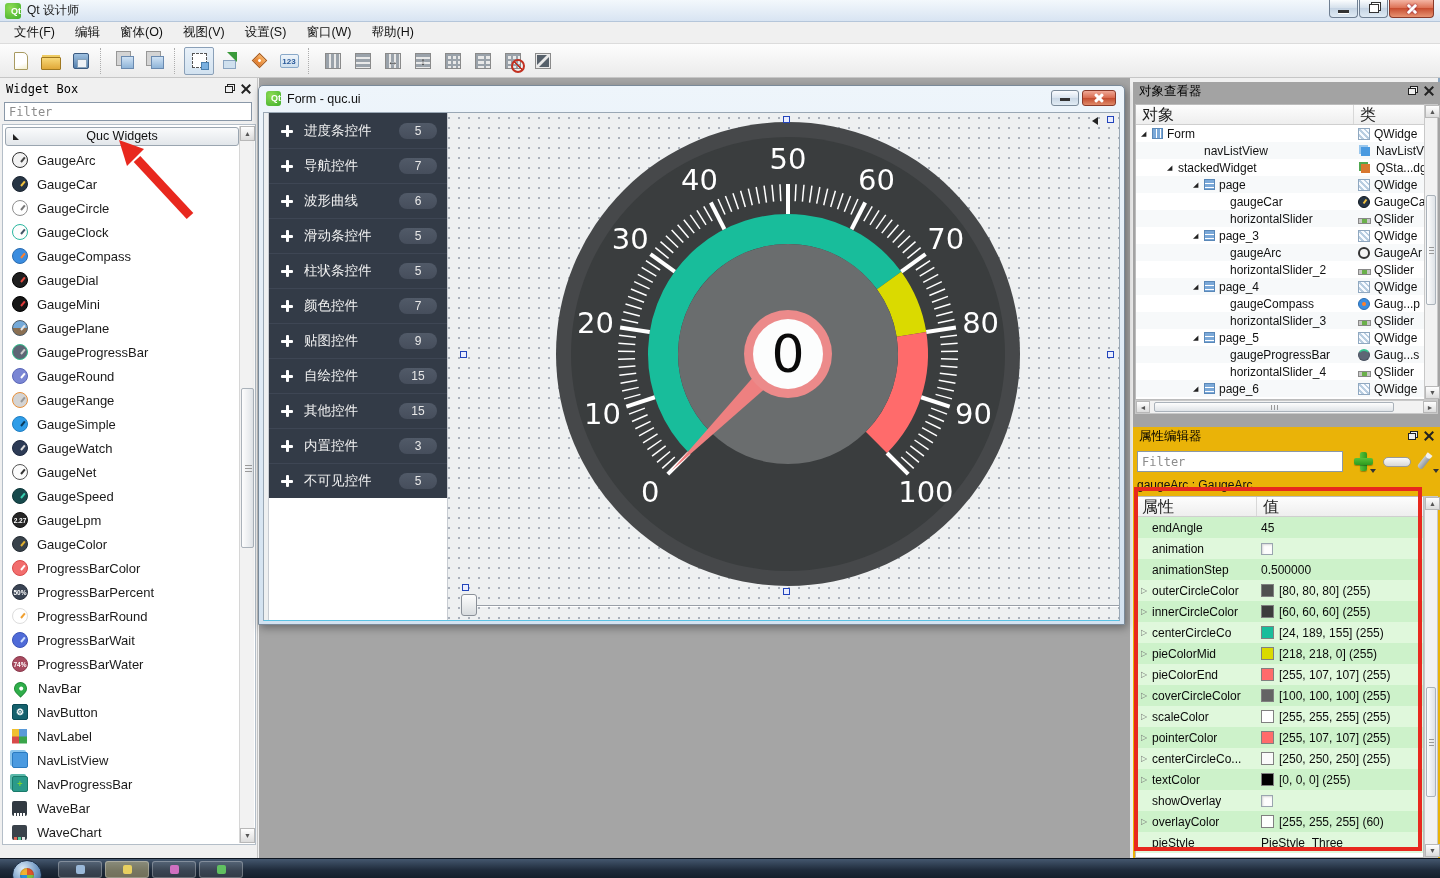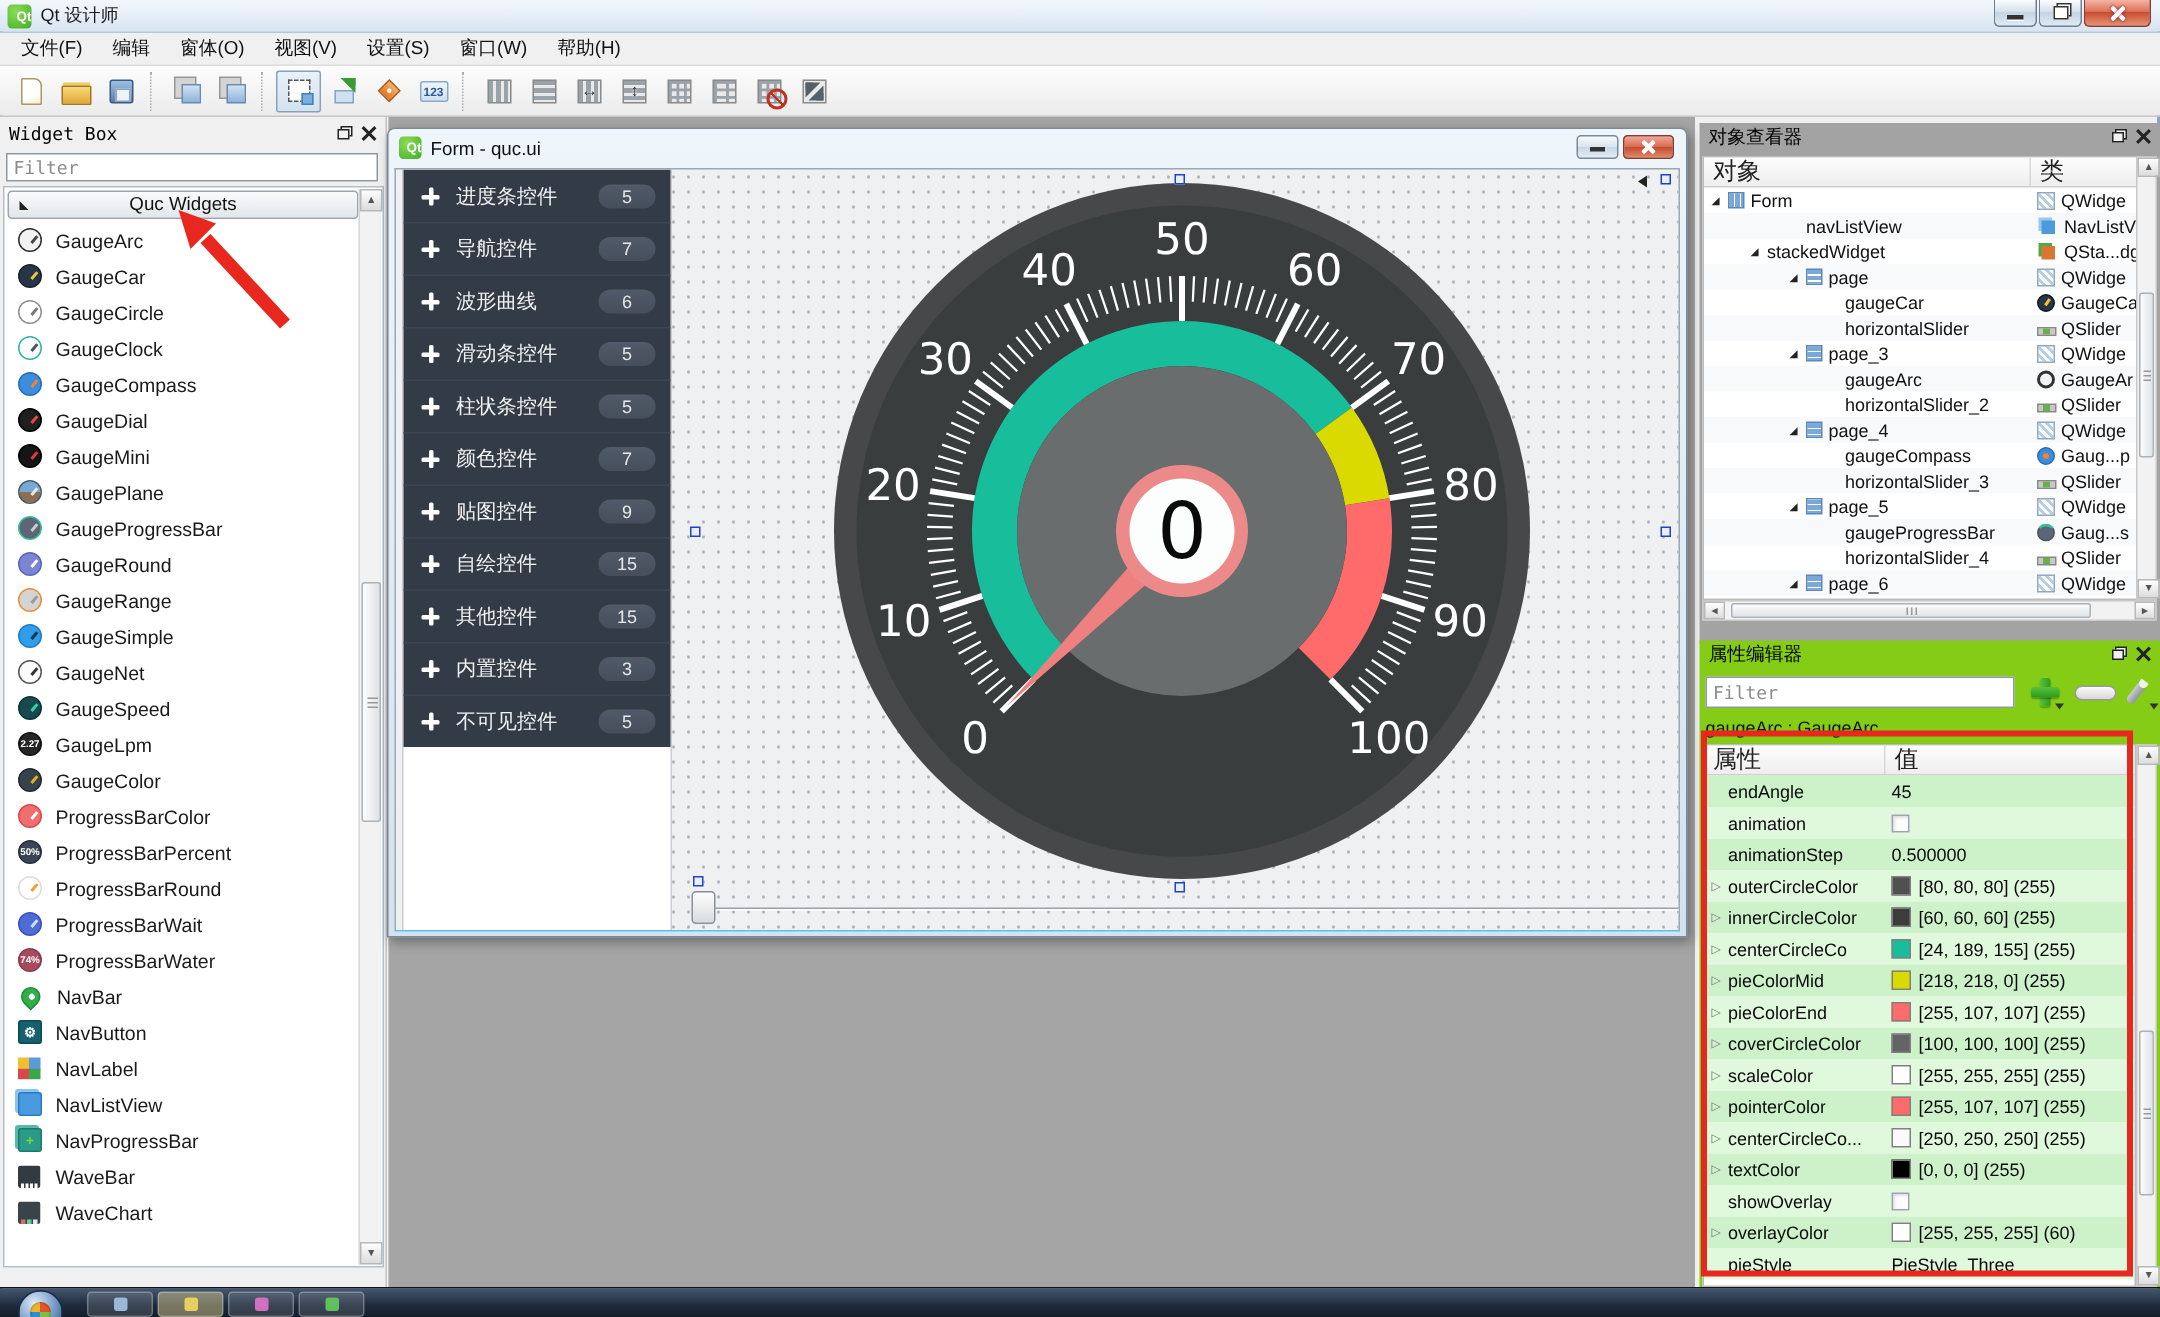--- a/index.html
+++ b/index.html
@@ -112,21 +112,21 @@
   .nav-plus::after{content:"";position:absolute;left:0;top:5px;width:12px;height:3px;background:#fff;border-radius:1px}
   .nav-badge{margin-left:auto;min-width:38px;text-align:center;background:linear-gradient(#515a68,#464e5c);border-radius:9px;font-size:12px;padding:1px 8px;color:#e8e8e8}
   .gaugebox{position:absolute;left:291px;top:8px;width:466px;height:466px}
   .handle{position:absolute;width:7px;height:7px;background:#e9edff;border:1px solid #2244bb;z-index:5}
   .canvas-tri{position:absolute;width:0;height:0;border-top:4px solid transparent;border-bottom:4px solid transparent;border-right:6px solid #222;z-index:5}
   .slider-groove{position:absolute;left:212px;top:492px;width:644px;height:1px;background:#9aa0a8;box-shadow:0 1px 0 #fff}
   .slider-handle{position:absolute;left:197px;top:481px;width:16px;height:22px;background:linear-gradient(#fdfdfd,#d8dcdf);border:1px solid #8a9098;border-radius:3px}
 
   
   .dock-insp{position:absolute;left:1133px;top:82px;width:307px;height:347px;background:#a3a3a3}
-  .dock-prop{position:absolute;left:1133px;top:427px;width:307px;height:431px;background:#84cc16}
+  .dock-prop{position:absolute;left:1133px;top:427px;width:307px;height:431px;background:#eab308}
   .dock-insp .dock-title,.dock-prop .dock-title{position:absolute;left:0;top:0;height:18px}
   .dock-insp .dock-title .dt,.dock-prop .dock-title .dt{font-family:"Liberation Sans",sans-serif;font-size:12.5px}
   .insp-table{position:absolute;left:2px;top:22px;width:303px;height:296px;border:1px solid #bcbcbc;background:#fff;overflow:hidden}
   .col-header{height:20px;display:flex;background:linear-gradient(#fdfdfd,#eeeeee);border-bottom:1px solid #cfcfcf;font-size:16px;color:#222}
   .col-header .ch{padding:2px 6px;line-height:16px}
   .col-header .ch1{width:218px;border-right:1px solid #d8d8d8}
   .trow{height:17px;display:flex;align-items:center;font-size:12px;color:#111;position:relative}
   .trow:nth-child(even){background:#f7f9fa}
   .t-arrow{font-size:7px;color:#222;width:11px;flex:none}
   .t-sp{width:11px;flex:none}
@@ -354,20 +354,26 @@
             <span class="wicon c" style="background: rgb(212, 212, 212); border-color: rgb(232, 144, 58);">
               <i class="ndl" style="background: rgb(153, 153, 153);"></i>
             </span>
             <span>GaugeRange</span>
           </div>
           <div class="witem">
             <span class="wicon c" style="background: rgb(47, 157, 232); border-color: rgb(31, 126, 194);">
               <i class="ndl" style="background: rgb(10, 58, 90);"></i>
             </span>
             <span>GaugeSimple</span>
+          </div>
+          <div class="witem">
+            <span class="wicon c" style="background: rgb(45, 59, 85); border-color: rgb(29, 41, 64);">
+              <i class="ndl" style="background: rgb(221, 221, 221);"></i>
+            </span>
+            <span>GaugeWatch</span>
           </div>
           <div class="witem">
             <span class="wicon c" style="background: rgb(251, 251, 251); border-color: rgb(85, 85, 85);">
               <i class="ndl" style="background: rgb(51, 51, 51);"></i>
             </span>
             <span>GaugeNet</span>
           </div>
           <div class="witem">
             <span class="wicon c" style="background: rgb(23, 74, 77); border-color: rgb(13, 53, 56);">
               <i class="ndl" style="background: rgb(53, 208, 176);"></i>

